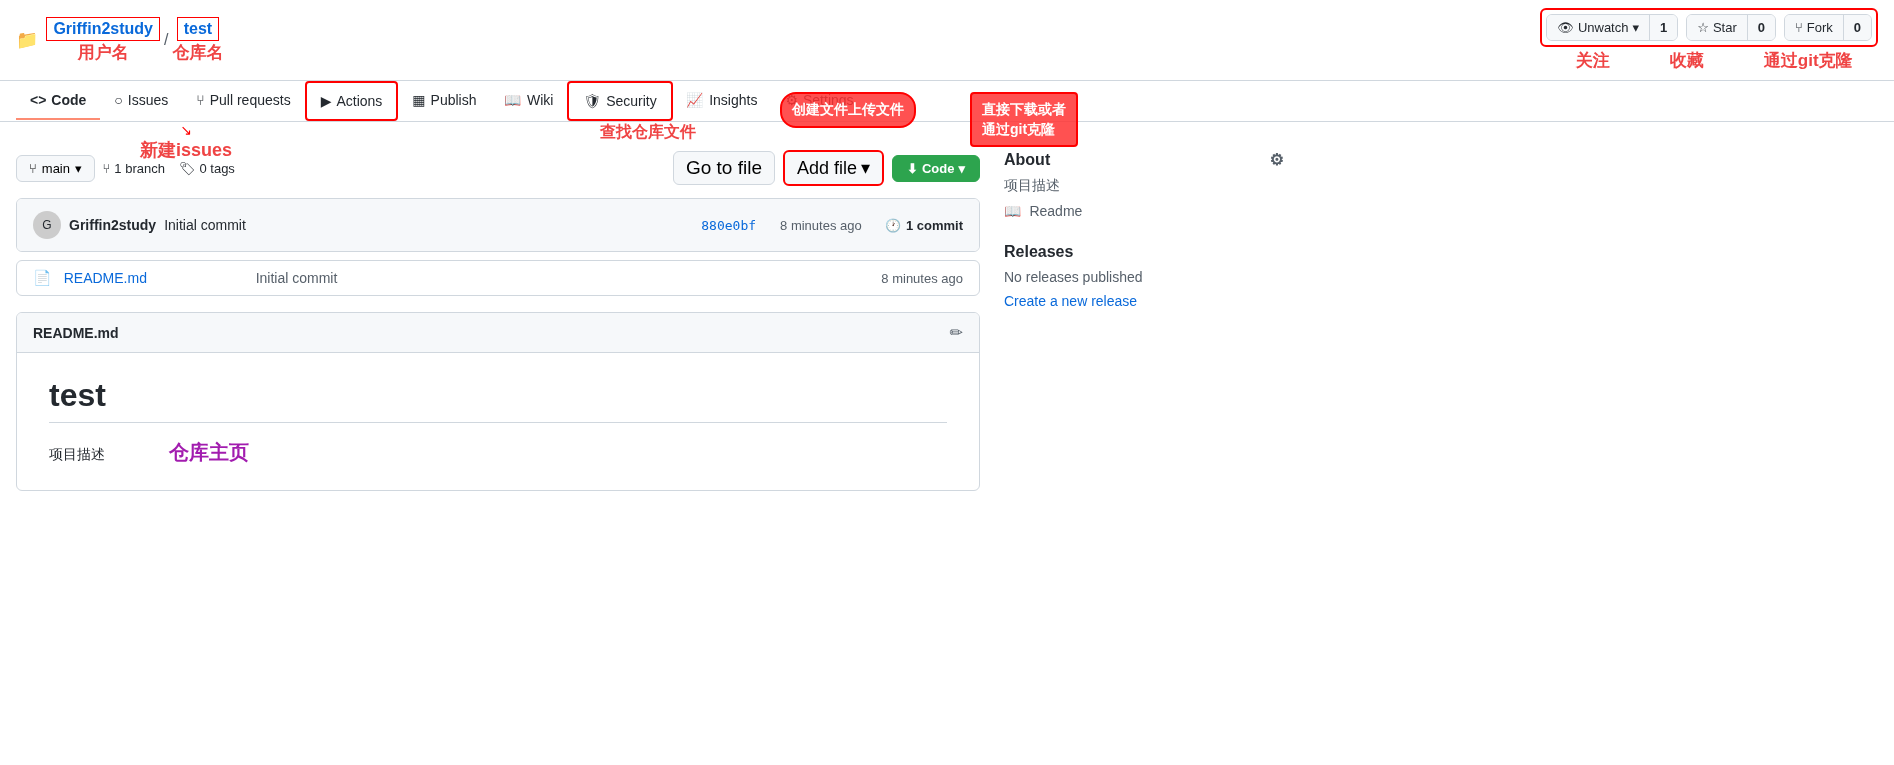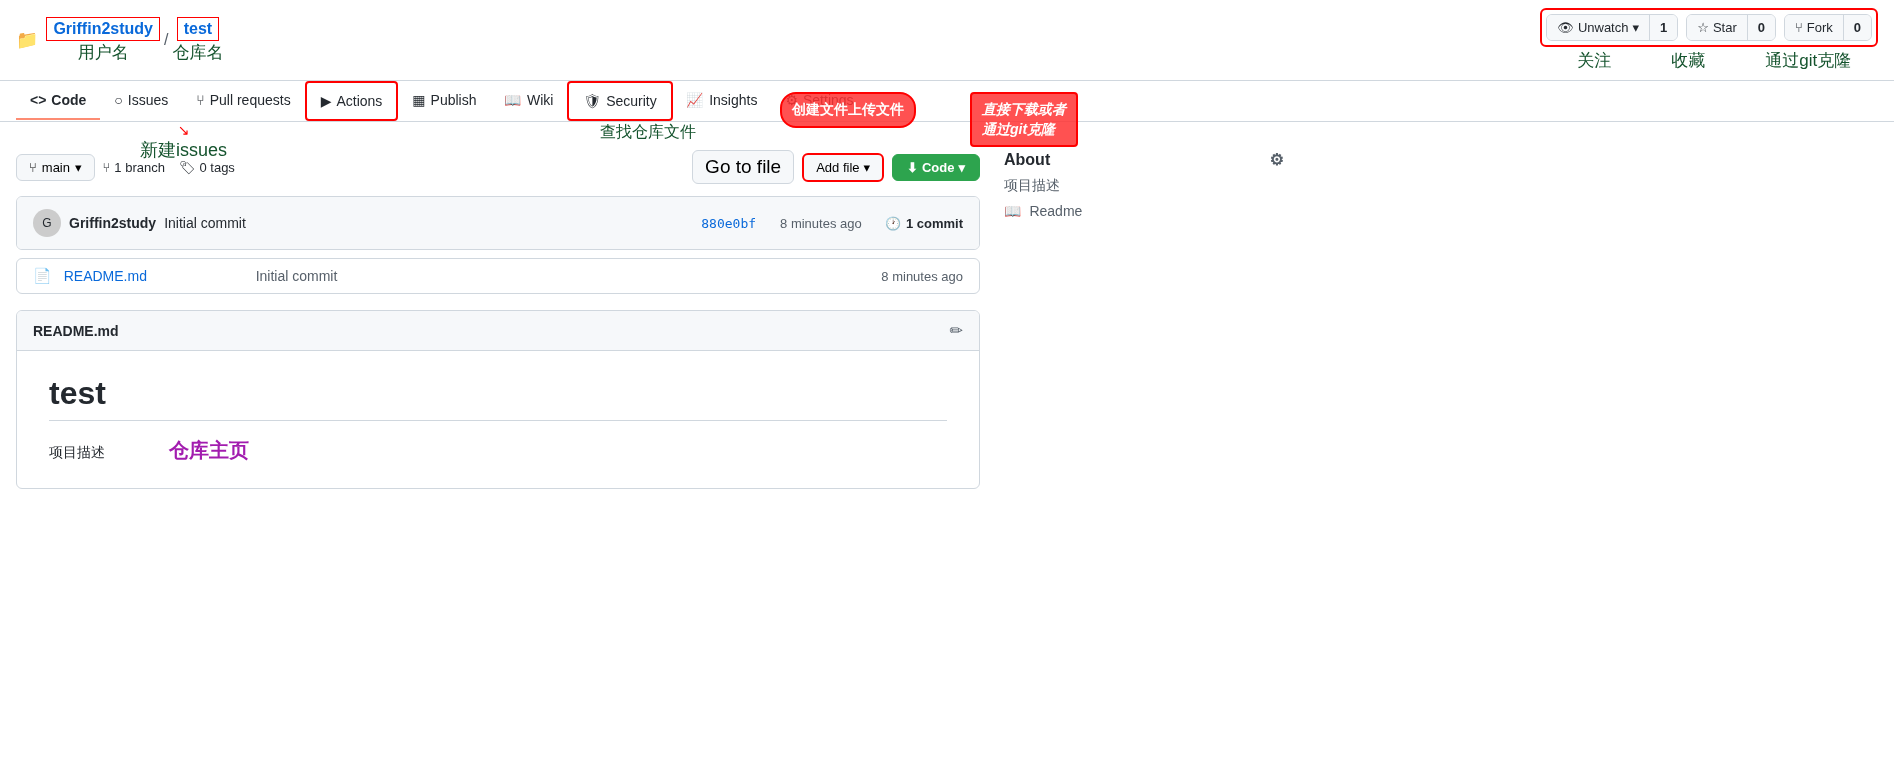--- a/index.html
+++ b/index.html
@@ -31,21 +31,21 @@
     .repo-main { flex: 1; min-width: 0; }
     .repo-sidebar { width: 280px; flex-shrink: 0; }
 
     
     .branch-bar { display: flex; align-items: center; gap: 8px; margin-bottom: 12px; flex-wrap: wrap; }
     .branch-btn { display: flex; align-items: center; gap: 5px; padding: 5px 12px; border: 1px solid #d0d7de; border-radius: 6px; background: #f6f8fa; cursor: pointer; font-size: 13px; }
     .branch-info { display: flex; align-items: center; gap: 14px; font-size: 13px; color: #24292f; }
     .branch-info a { color: #24292f; text-decoration: none; display: flex; align-items: center; gap: 4px; }
     .branch-bar-right { margin-left: auto; display: flex; align-items: center; gap: 8px; }
     .go-to-file-btn { padding: 5px 12px; border: 1px solid #d0d7de; border-radius: 6px; background: #f6f8fa; cursor: pointer; font-size: 19px; }
-    .add-file-btn { display: flex; align-items: center; gap: 4px; padding: 5px 12px; border: 1px solid #d0d7de; border-radius: 6px; background: #f6f8fa; cursor: pointer; font-size: 13px; border: 2px solid #f00; }
+    .add-file-btn { display: flex; align-items: center; gap: 4px; padding: 5px 12px; border: 1px solid #d0d7de; border-radius: 6px; background: #f6f8fa; cursor: pointer; font-size: 18px; border: 2px solid #f00; }
     .code-btn { display: flex; align-items: center; gap: 4px; padding: 5px 14px; border: 1px solid #2da44e; border-radius: 6px; background: #2da44e; color: #fff; cursor: pointer; font-size: 13px; font-weight: 600; }
 
     
     .commit-info-box { border: 1px solid #d0d7de; border-radius: 6px; overflow: hidden; margin-bottom: 8px; }
     .commit-info-row { display: flex; align-items: center; padding: 12px 16px; background: #f6f8fa; gap: 8px; }
     .avatar-circle { width: 28px; height: 28px; border-radius: 50%; background: #ccc; display: flex; align-items: center; justify-content: center; font-size: 12px; overflow: hidden; }
     .commit-user { font-weight: 600; color: #24292f; }
     .commit-message { color: #24292f; }
     .commit-meta { margin-left: auto; display: flex; align-items: center; gap: 24px; color: #57606a; font-size: 13px; }
     .commit-hash { color: #0969da; font-family: monospace; }
@@ -72,21 +72,21 @@
 
     
     .sidebar-section { margin-bottom: 24px; }
     .sidebar-title { font-weight: 600; font-size: 16px; margin-bottom: 8px; display: flex; align-items: flex-end; justify-content: space-between; }
     .sidebar-gear { color: #57606a; cursor: pointer; font-size: 16px; }
     .sidebar-item { display: flex; align-items: center; gap: 8px; color: #57606a; font-size: 14px; margin-bottom: 4px; }
     .sidebar-item a { color: #0969da; text-decoration: none; }
     .sidebar-desc { color: #57606a; font-size: 14px; margin-bottom: 8px; }
 
     
-    .cn-label { color: #14532d; font-size: 17px; font-weight: normal; }
+    .cn-label { color: #ef4444; font-size: 17px; font-weight: bold; }
   </style>
 </head>
 <body>
 
 <div class="top-bar">
   <div class="top-bar-left">
     <span class="repo-icon">📁</span>
     <div class="breadcrumb">
       <div style="display:flex;flex-direction:column;align-items:center;">
         <a href="#">Griffin2study</a>
@@ -189,21 +189,21 @@
 
     <div style="display:flex;flex-direction:column;align-items:center;position:absolute;left:600px;top:0;">
       <span class="cn-label" style="font-size:16px;">查找仓库文件</span>
     </div>
 
     <div style="display:flex;align-items:center;position:absolute;left:780px;top:-30px;background:rgba(255,50,50,0.85);border:2px solid #f00;border-radius:16px;padding:6px 10px;color:#fff;font-size:14px;font-weight:bold;line-height:1.4;">
       <span>创建文件</span>
       <span>上传文件</span>
     </div>
 
-    <div style="display:flex;flex-direction:column;align-items:flex-start;position:absolute;left:970px;top:-30px;background:rgba(255,50,50,0.85);border:2px solid #f00;border-radius:4px;padding:6px 10px;color:#fff;font-size:14px;font-weight:bold;line-height:1.4;font-style:italic;">
+    <div style="display:flex;flex-direction:column;align-items:flex-start;position:absolute;left:970px;top:-30px;background:rgba(255,50,50,0.85);border:2px solid #f00;border-radius:4px;padding:6px 10px;color:#fff;font-size:14px;font-weight:bold;line-height:1.4;">
       <span>直接下载或者</span>
       <span>通过git克隆</span>
     </div>
   </div>
 </div>
 
 <div class="main-content">
   <div class="repo-main">
 
     <div class="branch-bar">
@@ -286,15 +286,24 @@
         <span>About</span>
         <span class="sidebar-gear">⚙</span>
       </div>
       <p class="sidebar-desc">项目描述</p>
       <div class="sidebar-item">
         <span>📖</span>
         <span>Readme</span>
       </div>
     </div>
 
+    <div class="sidebar-section">
+      <div class="sidebar-title">
+        <span>Releases</span>
+      </div>
+      <p class="sidebar-desc">No releases published</p>
+      <div class="sidebar-item">
+        <a href="#">Create a new release</a>
+      </div>
+    </div>
 
   </div>
 </div>
 
 </body></html>

